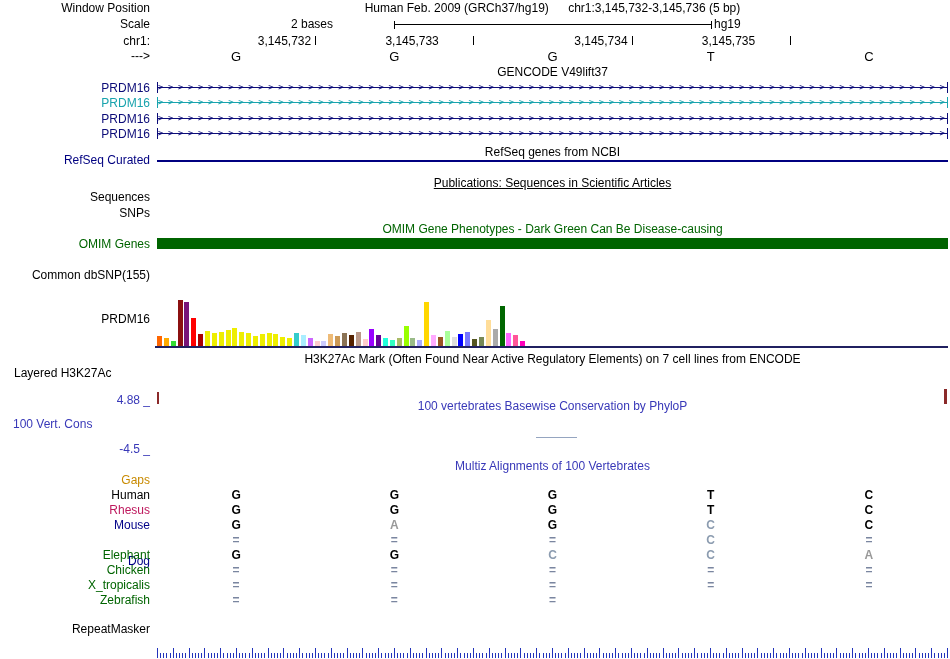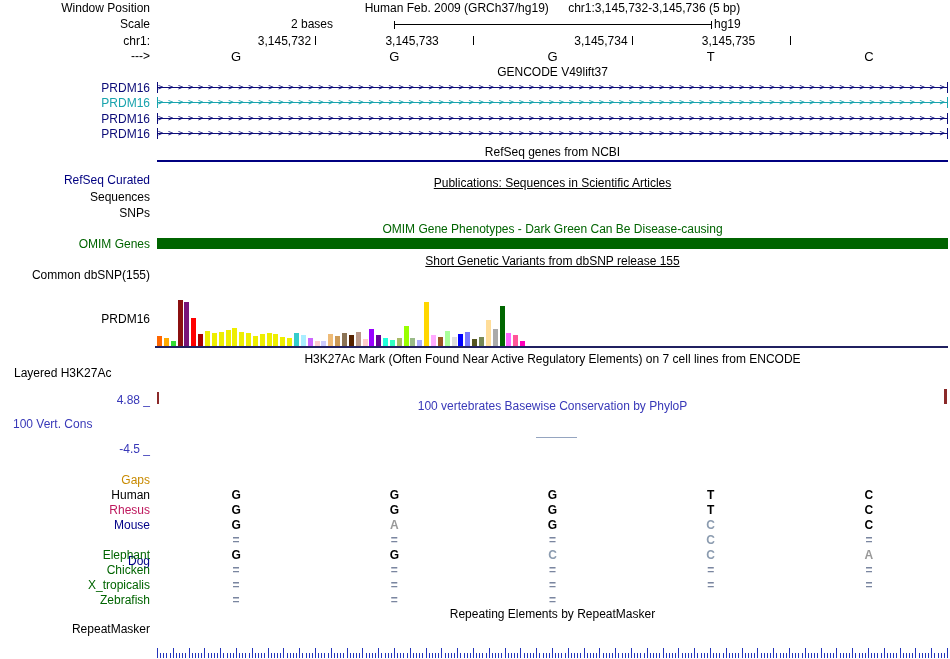--- a/index.html
+++ b/index.html
@@ -8,21 +8,21 @@
   .abs{position:absolute;}
   .f10{font-size:10.5px;text-decoration:underline;}
   .f11{font-size:11px;}
   .f12{font-size:12px;}
   .f13{font-size:13px;}
   .rlbl{position:absolute;left:0;width:150px;text-align:right;font-size:12px;white-space:nowrap;}
   .llbl{position:absolute;font-size:12px;white-space:nowrap;}
   .ctitle{position:absolute;left:157px;width:791px;text-align:center;font-size:12px;white-space:nowrap;}
   .blue{color:#3838B8;}
   .green{color:#006400;}
-  .navy{color:#000080;margin-top:20px;}
+  .navy{color:#000080;}
   .orange{color:#C88A00;}
   .tx{position:absolute;left:157px;width:789px;height:11px;border-left:1px solid;border-right:1px solid;}
   .tx-line{position:absolute;left:0;right:0;top:5px;height:1px;background:currentColor;}
   .tx-arrows{position:absolute;left:0;right:0;top:0;height:11px;line-height:11px;overflow:hidden;
              white-space:nowrap;font-family:"DejaVu Sans Mono",monospace;font-size:9px;letter-spacing:4.6px;
              color:currentColor;}
   .mzc{position:absolute;width:18px;text-align:center;font-weight:bold;font-size:12px;}
   .scalebar{position:absolute;left:394px;top:21px;width:316px;height:8px;
             border-left:1px solid #000;border-right:1px solid #000;}
   .scalebar .bar{position:absolute;left:0;right:0;top:3px;height:1px;background:#000;}
@@ -63,41 +63,40 @@
   <div class="abs" style="left:157px;top:160px;width:791px;height:2px;background:#000080"></div>
 
   <div class="ctitle f10" style="top:176px">Publications: Sequences in Scientific Articles</div>
   <div class="rlbl" style="top:190px">Sequences</div>
   <div class="rlbl" style="top:206px">SNPs</div>
 
   <div class="ctitle green" style="top:222px">OMIM Gene Phenotypes - Dark Green Can Be Disease-causing</div>
   <div class="rlbl green" style="top:237px">OMIM Genes</div>
   <div class="abs" style="left:157px;top:238px;width:791px;height:11px;background:#006400"></div>
 
-  <div class="ctitle f10" style="top:254px">Short Genetic Variants from dbSNP release 155</div>
   <div class="rlbl" style="top:268px">Common dbSNP(155)</div>
 
   <div class="rlbl" style="top:312px">PRDM16</div>
 
   <div class="abs" style="left:155px;top:346px;width:793px;height:2px;background:#202060"></div>
 
   <div class="ctitle" style="top:352px">H3K27Ac Mark (Often Found Near Active Regulatory Elements) on 7 cell lines from ENCODE</div>
   <div class="llbl" style="left:14px;top:366px">Layered H3K27Ac</div>
   <div class="abs" style="left:157px;top:392px;width:2px;height:12px;background:#8B2A2A"></div>
   <div class="abs" style="left:944px;top:389px;width:3px;height:15px;background:#8B2A2A"></div>
 
   <div class="rlbl blue" style="top:393px">4.88 _</div>
   <div class="ctitle blue" style="top:399px">100 vertebrates Basewise Conservation by PhyloP</div>
   <div class="llbl blue" style="left:13px;top:417px">100 Vert. Cons</div>
   <div class="abs" style="left:536px;top:437px;width:41px;height:1px;background:#95A5C0"></div>
   <div class="rlbl blue" style="top:442px">-4.5 _</div>
 
+  <div class="ctitle blue" style="top:459px">Multiz Alignments of 100 Vertebrates</div>
   <div class="rlbl orange" style="top:473px">Gaps</div>
 
-  <div class="ctitle" style="top:607px">Repeating Elements by RepeatMasker</div>
   <div class="rlbl" style="top:622px">RepeatMasker</div>
 
   <div class="ruler"></div>
 
 <div class="abs f12" style="left: 227.2px; top: 34px; width: 84px; text-align: right;">3,145,732</div>
     <div class="abs" style="left: 315.2px; top: 36px; width: 1px; height: 9px; background: rgb(0, 0, 0);"></div>
     <div class="abs f12" style="left: 385.4px; top: 34px; width: 84px; text-align: left;">3,145,733</div>
     <div class="abs" style="left: 473.4px; top: 36px; width: 1px; height: 9px; background: rgb(0, 0, 0);"></div>
     <div class="abs f12" style="left: 543.6px; top: 34px; width: 84px; text-align: right;">3,145,734</div>
     <div class="abs" style="left: 631.6px; top: 36px; width: 1px; height: 9px; background: rgb(0, 0, 0);"></div>

